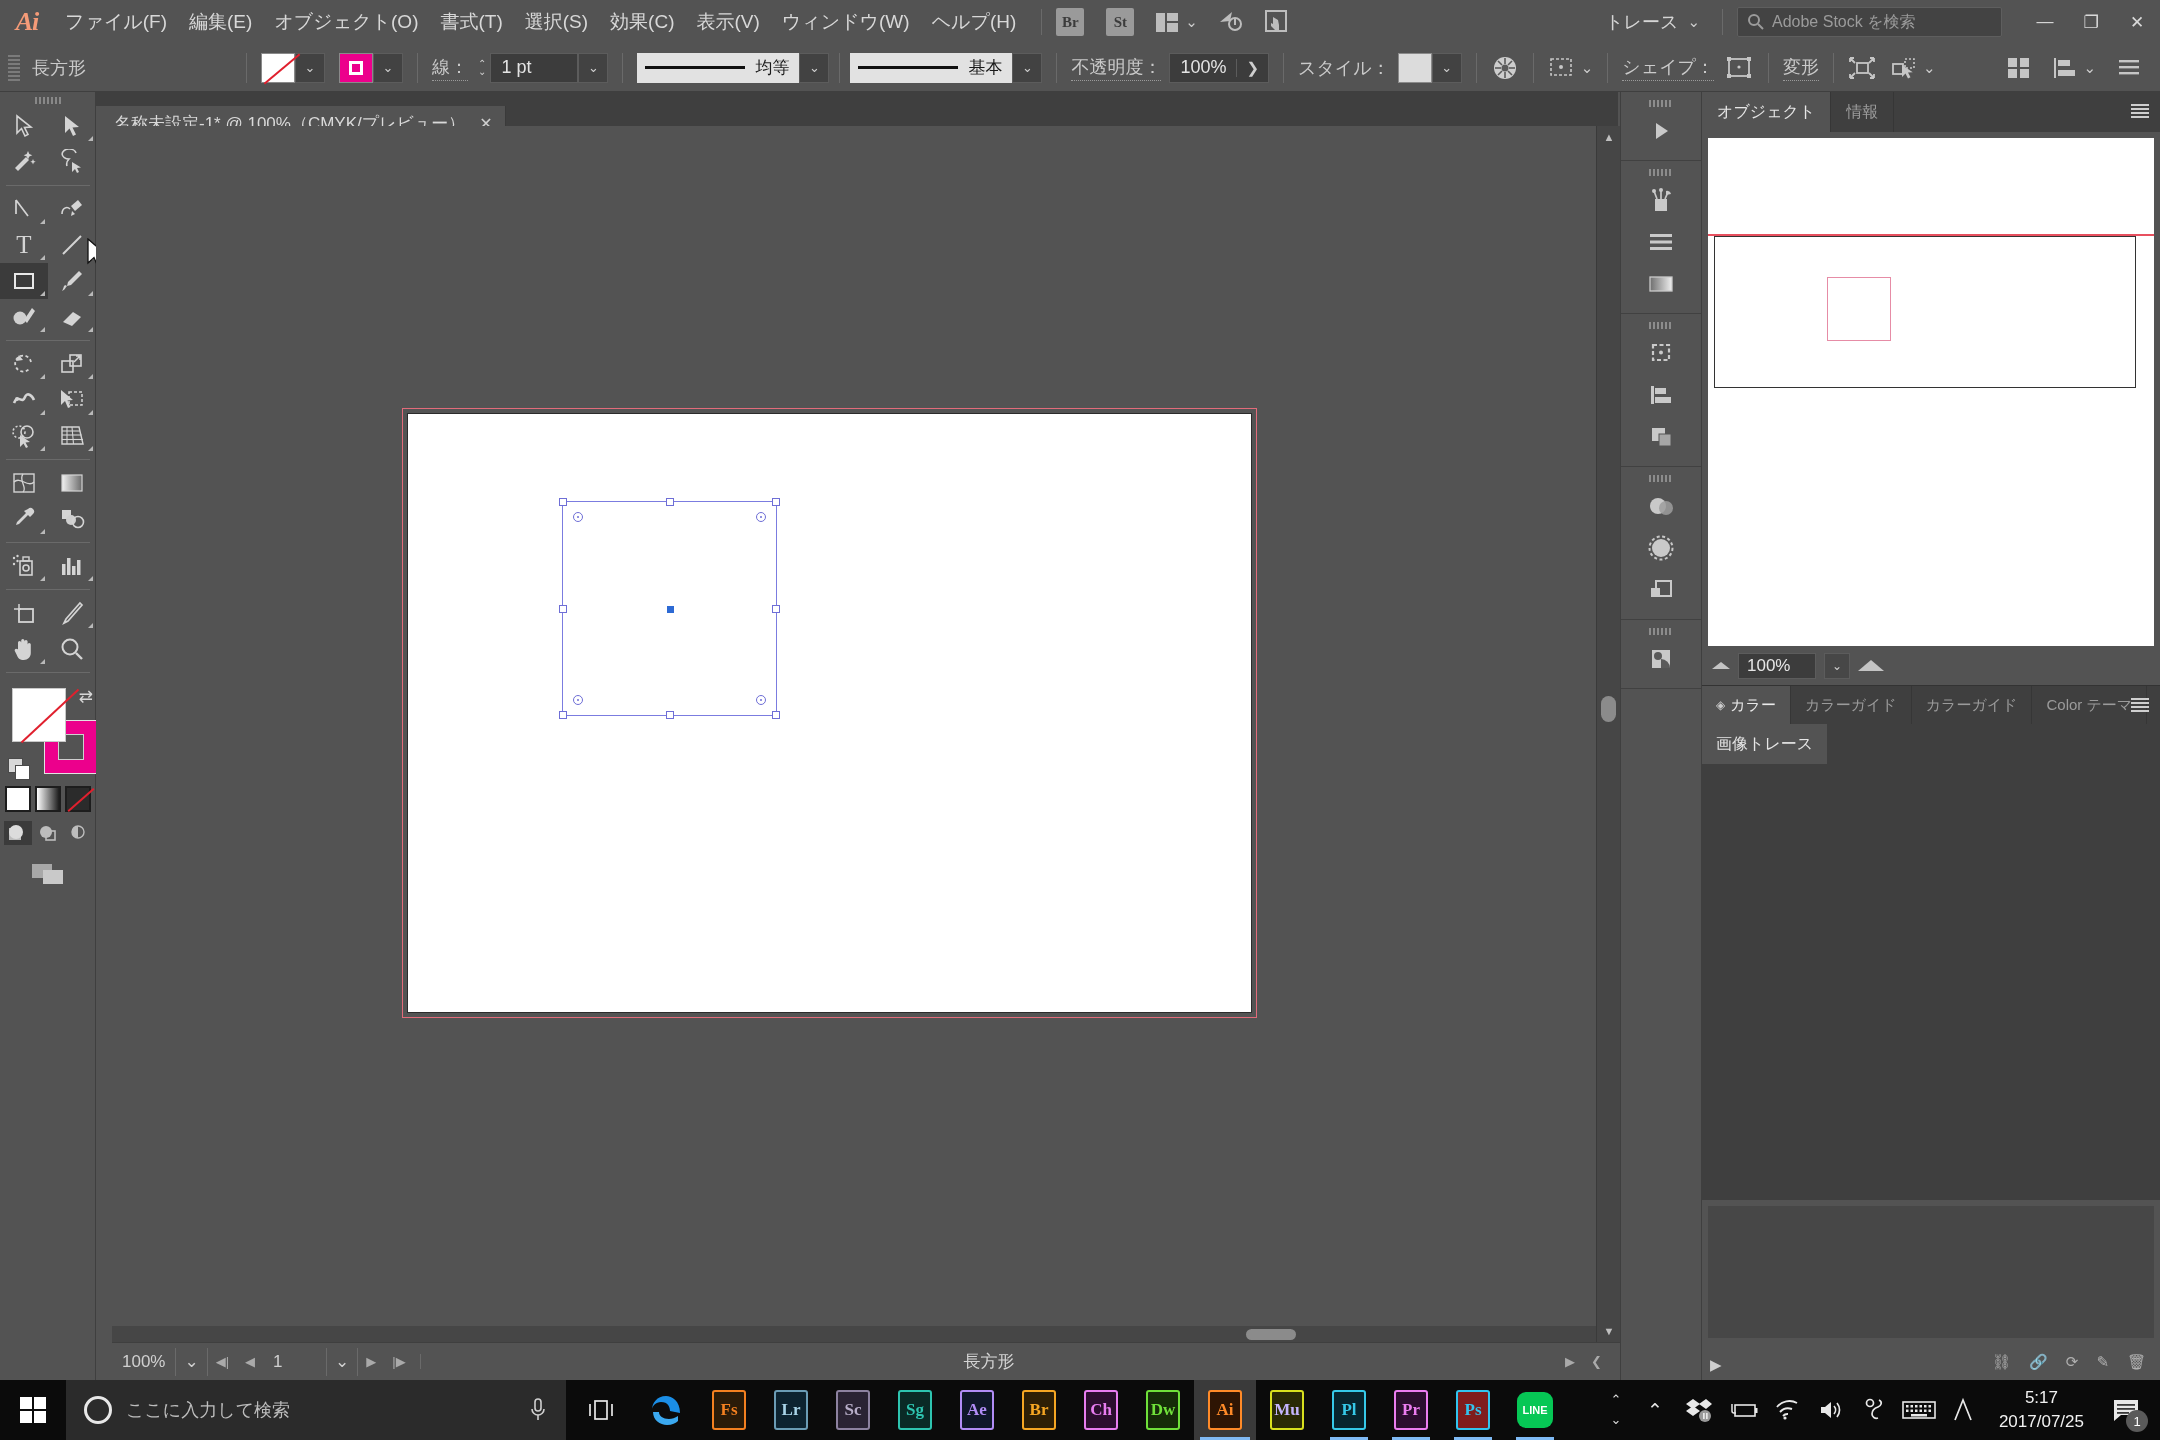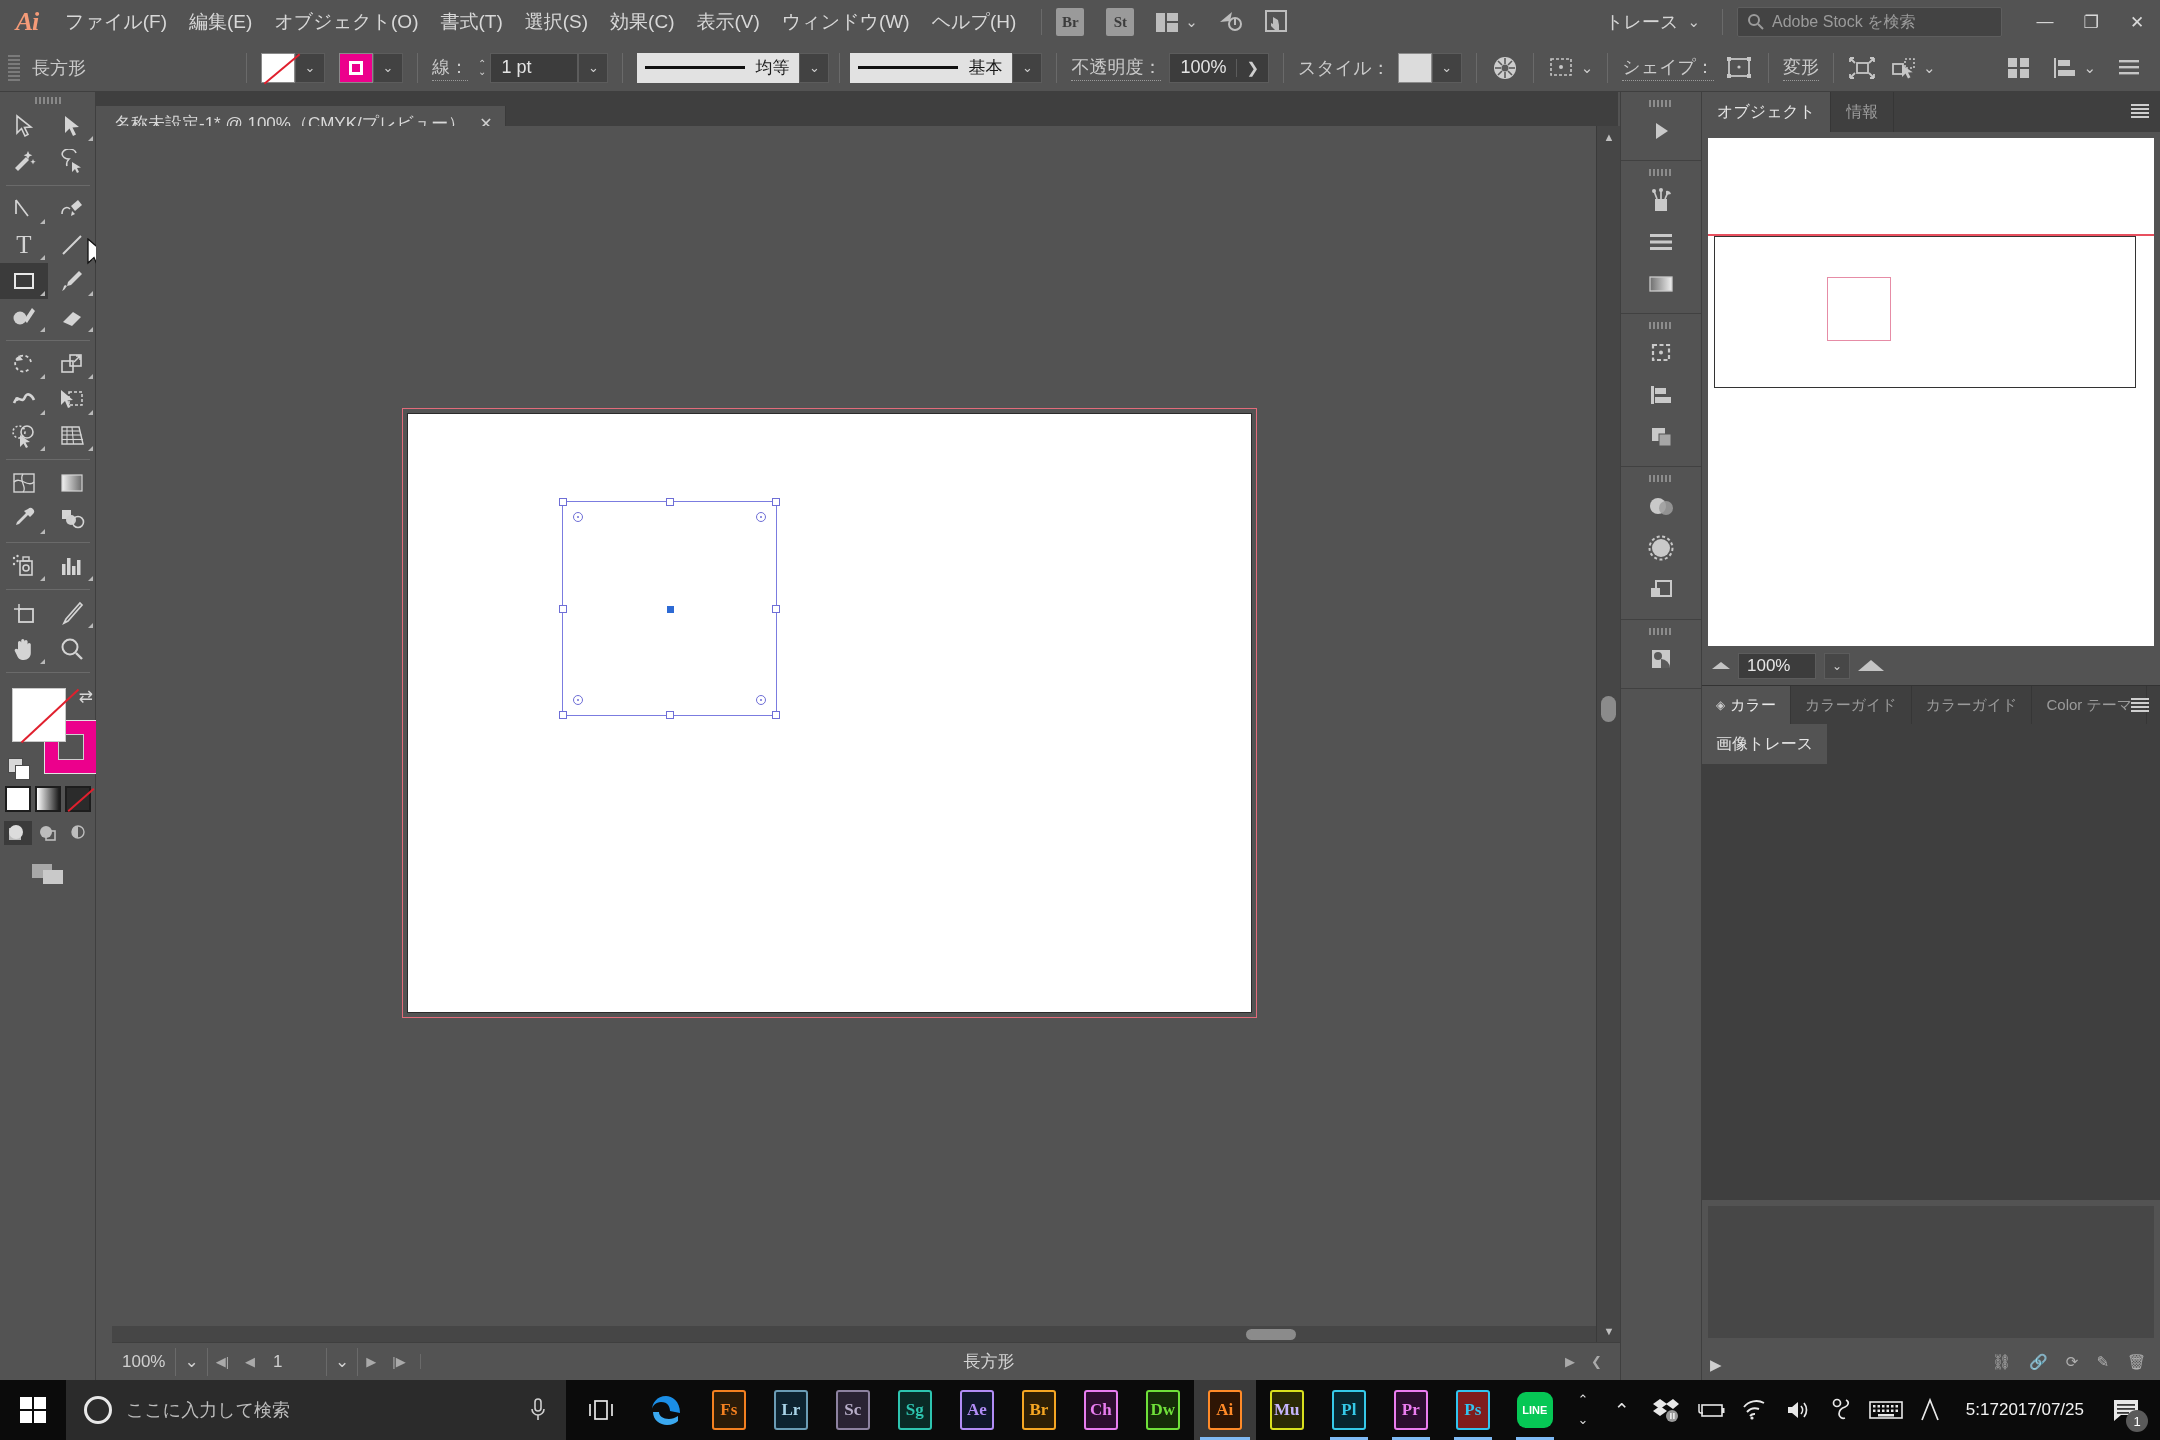--- a/index.html
+++ b/index.html
@@ -245,21 +245,21 @@
   .tbapp.active::after{content:'';position:absolute;left:6px;right:6px;bottom:0;height:3px;background:#7fbaf5;}
   .tbapp.running::after{content:'';position:absolute;left:12px;right:12px;bottom:0;height:3px;background:#7fbaf5;}
   .cc-ico { width:34px;height:40px;border:2px solid; display:flex;align-items:center;justify-content:center;
             font-size:17px;font-weight:bold;font-family:"Liberation Serif",serif; border-radius:3px; }
   .line-ico { width:36px;height:36px;background:#06c755;border-radius:9px;display:flex;align-items:center;
               justify-content:center;color:#fff;font-size:11px;font-weight:bold;}
   .tray { margin-left:auto; display:flex; align-items:center; height:60px; padding-right:6px; }
   .trayupdn { display:flex;flex-direction:column;align-items:center;justify-content:center;width:34px;height:60px;
               color:#ddd;font-size:13px;line-height:20px; }
   .trayico { width:44px;height:60px;display:flex;align-items:center;justify-content:center;color:#e6e6e6;font-size:19px; }
-  .clock { display:flex;align-items:center;justify-content:center;
+  .clock { display:flex;flex-direction:column;align-items:center;justify-content:center;
            color:#f2f2f2;font-size:17px;line-height:24px;padding:0 14px; }
   .notif { width:56px;height:60px;display:flex;align-items:center;justify-content:center;position:relative;color:#fff;font-size:22px;}
   .notif .cnt{position:absolute;right:6px;bottom:8px;width:22px;height:22px;border-radius:50%;
     background:#5a5a5a;color:#fff;font-size:13px;display:flex;align-items:center;justify-content:center;}
   .cursor-arrow { position:absolute; left:86px; top:238px; pointer-events:none; }
 </style>
 </head>
 <body>
 
 <div id="app">

